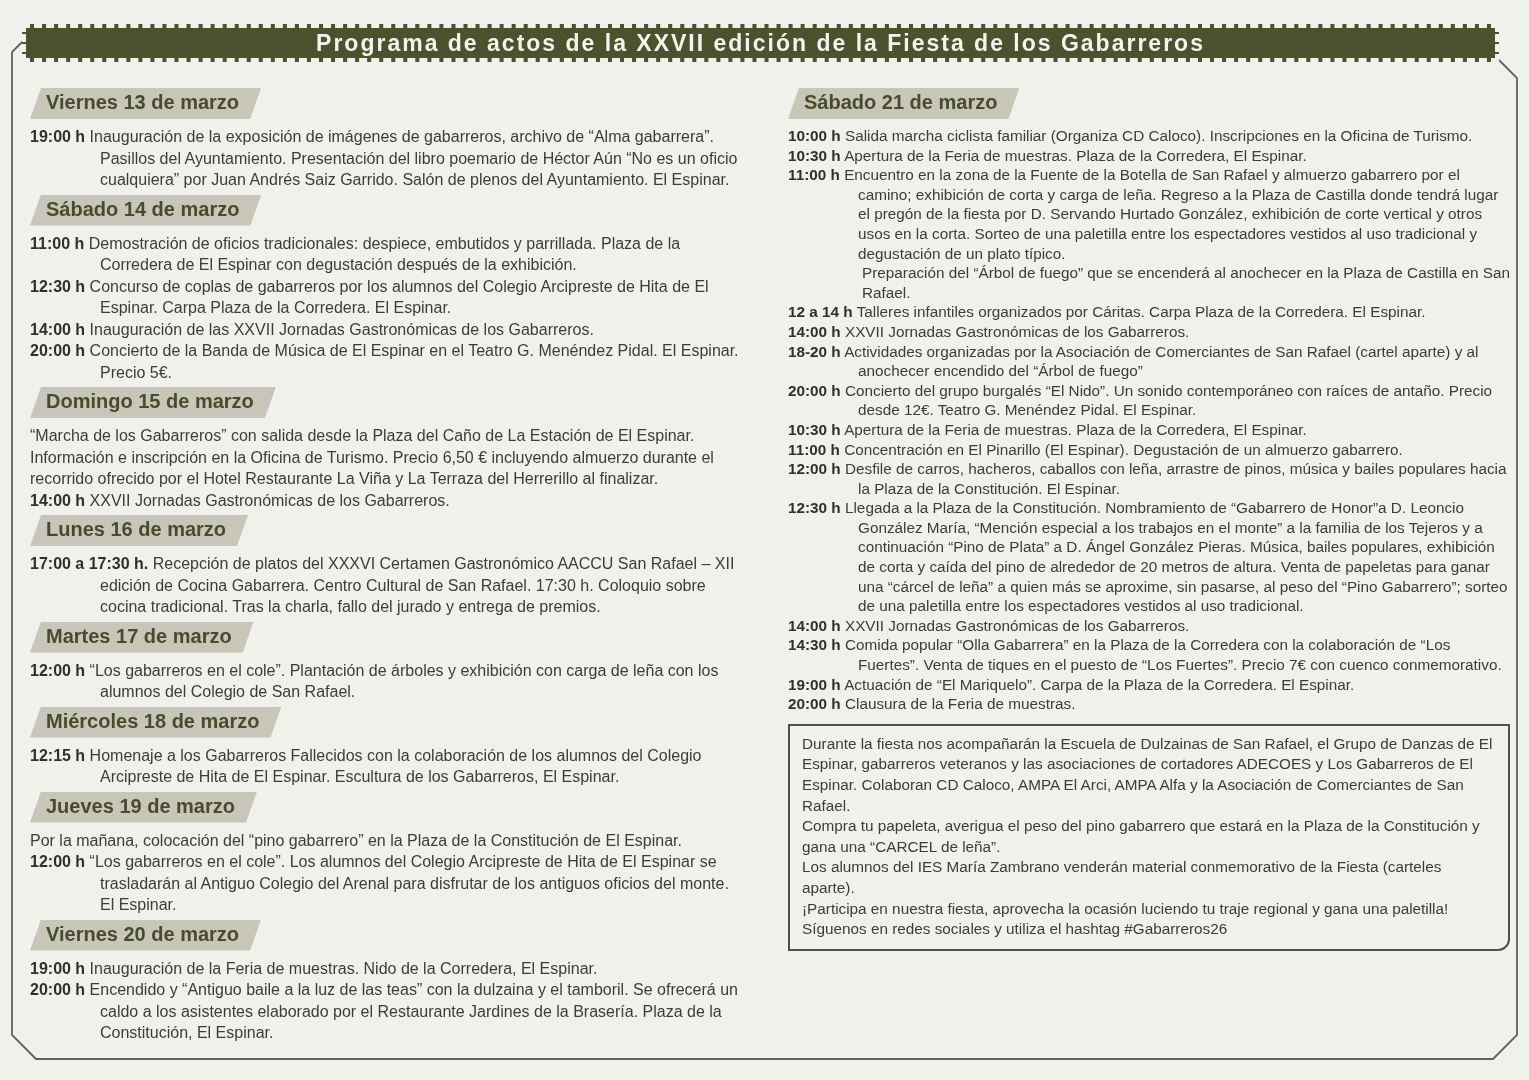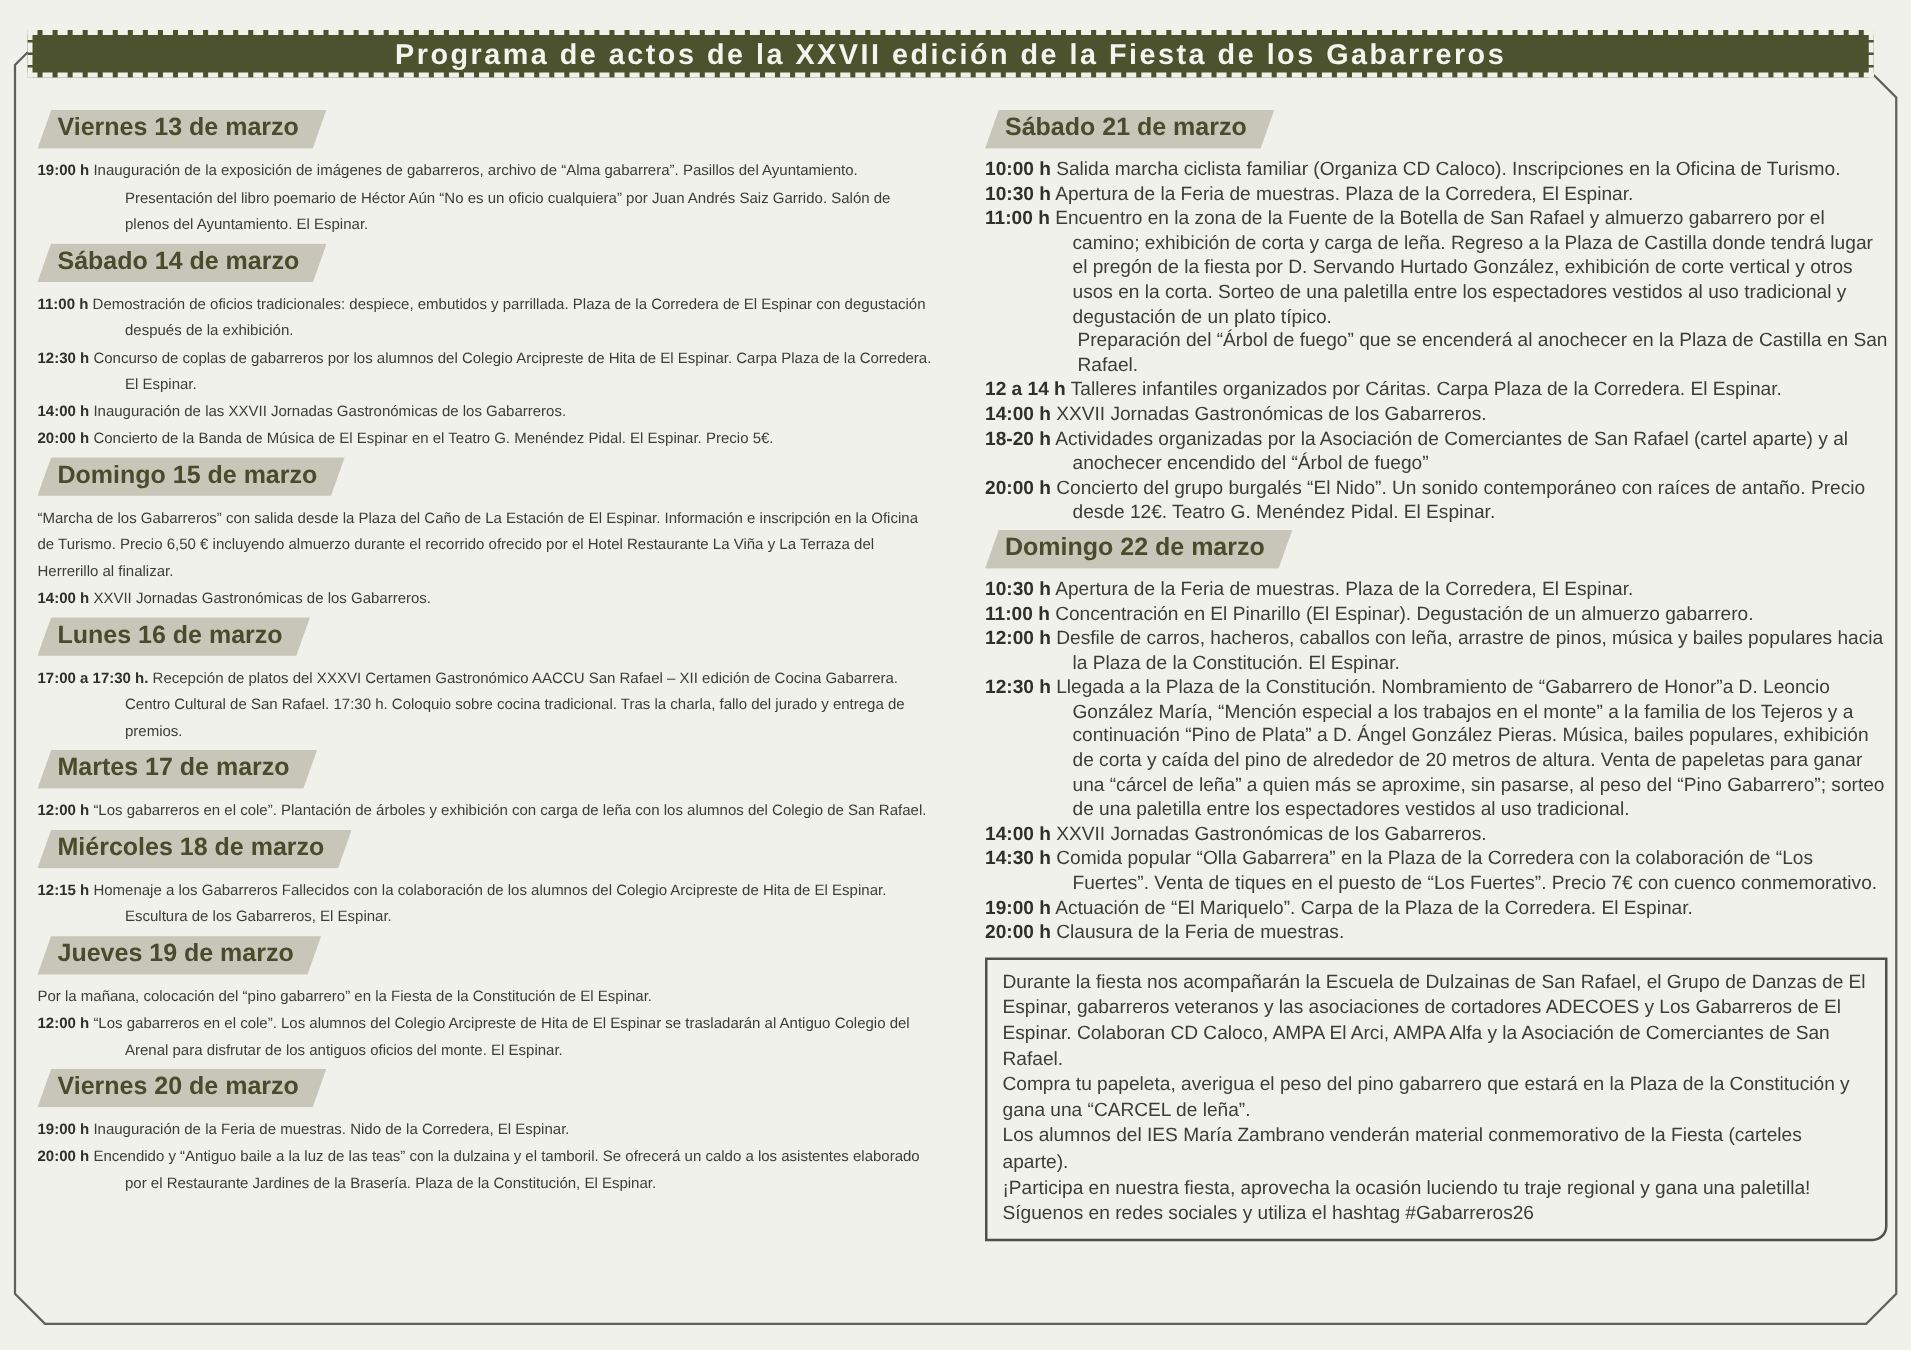--- a/index.html
+++ b/index.html
@@ -37,21 +37,21 @@
   .col-right{left:788px;width:722px;}
   .day-badge{
     display:inline-block;
     background:var(--badge-bg);color:var(--badge-text);
     font-size:20px;font-weight:bold;
     padding:3px 22px 5px 16px;
     clip-path:polygon(11px 0, 100% 0, calc(100% - 11px) 100%, 0 100%);
     margin:4px 0 7px 0;
   }
   .section:first-child .day-badge{margin-top:12px;}
-  .items p{margin:0;font-size:12px;line-height:21.5px;color:var(--body-text);}
+  .items p{margin:0;font-size:16px;line-height:21.5px;color:var(--body-text);}
   .col-right .items p{font-size:15.3px;line-height:19.6px;}
   .items p.hang{padding-left:70px;text-indent:-70px;}
   .items p.plain{padding-left:0;text-indent:0;}
   .items p.cont{padding-left:74px;text-indent:0;}
   .items .time{font-weight:bold;color:var(--time-text);}
   .info-box{
     box-sizing:border-box;
     margin-top:10px;
     width:722px;
     border:2px solid var(--box-border);
@@ -91,41 +91,41 @@
       <section class="section"><div class="day-badge">Lunes 16 de marzo</div><div class="items">
           <p class="hang"><span class="time">17:00 a 17:30 h.</span> <span>Recepción de platos del XXXVI Certamen Gastronómico AACCU San Rafael – XII edición de Cocina Gabarrera. Centro Cultural de San Rafael. 17:30 h. Coloquio sobre cocina tradicional. Tras la charla, fallo del jurado y entrega de premios.</span></p>
         </div></section>
       <section class="section"><div class="day-badge">Martes 17 de marzo</div><div class="items">
           <p class="hang"><span class="time">12:00 h</span> <span>“Los gabarreros en el cole”. Plantación de árboles y exhibición con carga de leña con los alumnos del Colegio de San Rafael.</span></p>
         </div></section>
       <section class="section"><div class="day-badge">Miércoles 18 de marzo</div><div class="items">
           <p class="hang"><span class="time">12:15 h</span> <span>Homenaje a los Gabarreros Fallecidos con la colaboración de los alumnos del Colegio Arcipreste de Hita de El Espinar. Escultura de los Gabarreros, El Espinar.</span></p>
         </div></section>
       <section class="section"><div class="day-badge">Jueves 19 de marzo</div><div class="items">
-          <p class="plain"><span>Por la mañana, colocación del “pino gabarrero” en la Fiesta de la Constitución de El Espinar.</span></p>
+          <p class="plain"><span>Por la mañana, colocación del “pino gabarrero” en la Plaza de la Constitución de El Espinar.</span></p>
           <p class="hang"><span class="time">12:00 h</span> <span>“Los gabarreros en el cole”. Los alumnos del Colegio Arcipreste de Hita de El Espinar se trasladarán al Antiguo Colegio del Arenal para disfrutar de los antiguos oficios del monte. El Espinar.</span></p>
         </div></section>
       <section class="section"><div class="day-badge">Viernes 20 de marzo</div><div class="items">
           <p class="hang"><span class="time">19:00 h</span> <span>Inauguración de la Feria de muestras. Nido de la Corredera, El Espinar.</span></p>
           <p class="hang"><span class="time">20:00 h</span> <span>Encendido y “Antiguo baile a la luz de las teas” con la dulzaina y el tamboril. Se ofrecerá un caldo a los asistentes elaborado por el Restaurante Jardines de la Brasería. Plaza de la Constitución, El Espinar.</span></p>
         </div></section>
     </main>
 
   <main class="col col-right" id="col-right">
       <section class="section"><div class="day-badge">Sábado 21 de marzo</div><div class="items">
           <p class="hang"><span class="time">10:00 h</span> <span>Salida marcha ciclista familiar (Organiza CD Caloco). Inscripciones en la Oficina de Turismo.</span></p>
           <p class="hang"><span class="time">10:30 h</span> <span>Apertura de la Feria de muestras. Plaza de la Corredera, El Espinar.</span></p>
           <p class="hang"><span class="time">11:00 h</span> <span>Encuentro en la zona de la Fuente de la Botella de San Rafael y almuerzo gabarrero por el camino; exhibición de corta y carga de leña. Regreso a la Plaza de Castilla donde tendrá lugar el pregón de la fiesta por D. Servando Hurtado González, exhibición de corte vertical y otros usos en la corta. Sorteo de una paletilla entre los espectadores vestidos al uso tradicional y degustación de un plato típico.</span></p>
           <p class="cont"><span>Preparación del “Árbol de fuego” que se encenderá al anochecer en la Plaza de Castilla en San Rafael.</span></p>
           <p class="hang"><span class="time">12 a 14 h</span> <span>Talleres infantiles organizados por Cáritas. Carpa Plaza de la Corredera. El Espinar.</span></p>
           <p class="hang"><span class="time">14:00 h</span> <span>XXVII Jornadas Gastronómicas de los Gabarreros.</span></p>
           <p class="hang"><span class="time">18-20 h</span> <span>Actividades organizadas por la Asociación de Comerciantes de San Rafael (cartel aparte) y al anochecer encendido del “Árbol de fuego”</span></p>
           <p class="hang"><span class="time">20:00 h</span> <span>Concierto del grupo burgalés “El Nido”. Un sonido contemporáneo con raíces de antaño. Precio desde 12€. Teatro G. Menéndez Pidal. El Espinar.</span></p>
         </div></section>
-      <section class="section"><div class="day-badge">Domingo 22 de marzo</div><div class="items">
+      <section class="section"><div class="items">
           <p class="hang"><span class="time">10:30 h</span> <span>Apertura de la Feria de muestras. Plaza de la Corredera, El Espinar.</span></p>
           <p class="hang"><span class="time">11:00 h</span> <span>Concentración en El Pinarillo (El Espinar). Degustación de un almuerzo gabarrero.</span></p>
           <p class="hang"><span class="time">12:00 h</span> <span>Desfile de carros, hacheros, caballos con leña, arrastre de pinos, música y bailes populares hacia la Plaza de la Constitución. El Espinar.</span></p>
           <p class="hang"><span class="time">12:30 h</span> <span>Llegada a la Plaza de la Constitución. Nombramiento de “Gabarrero de Honor”a D. Leoncio González María, “Mención especial a los trabajos en el monte” a la familia de los Tejeros y a continuación “Pino de Plata” a D. Ángel González Pieras. Música, bailes populares, exhibición de corta y caída del pino de alrededor de 20 metros de altura. Venta de papeletas para ganar una “cárcel de leña” a quien más se aproxime, sin pasarse, al peso del “Pino Gabarrero”; sorteo de una paletilla entre los espectadores vestidos al uso tradicional.</span></p>
           <p class="hang"><span class="time">14:00 h</span> <span>XXVII Jornadas Gastronómicas de los Gabarreros.</span></p>
           <p class="hang"><span class="time">14:30 h</span> <span>Comida popular “Olla Gabarrera” en la Plaza de la Corredera con la colaboración de “Los Fuertes”. Venta de tiques en el puesto de “Los Fuertes”. Precio 7€ con cuenco conmemorativo.</span></p>
           <p class="hang"><span class="time">19:00 h</span> <span>Actuación de “El Mariquelo”. Carpa de la Plaza de la Corredera. El Espinar.</span></p>
           <p class="hang"><span class="time">20:00 h</span> <span>Clausura de la Feria de muestras.</span></p>
         </div></section>
       <div class="info-box">

